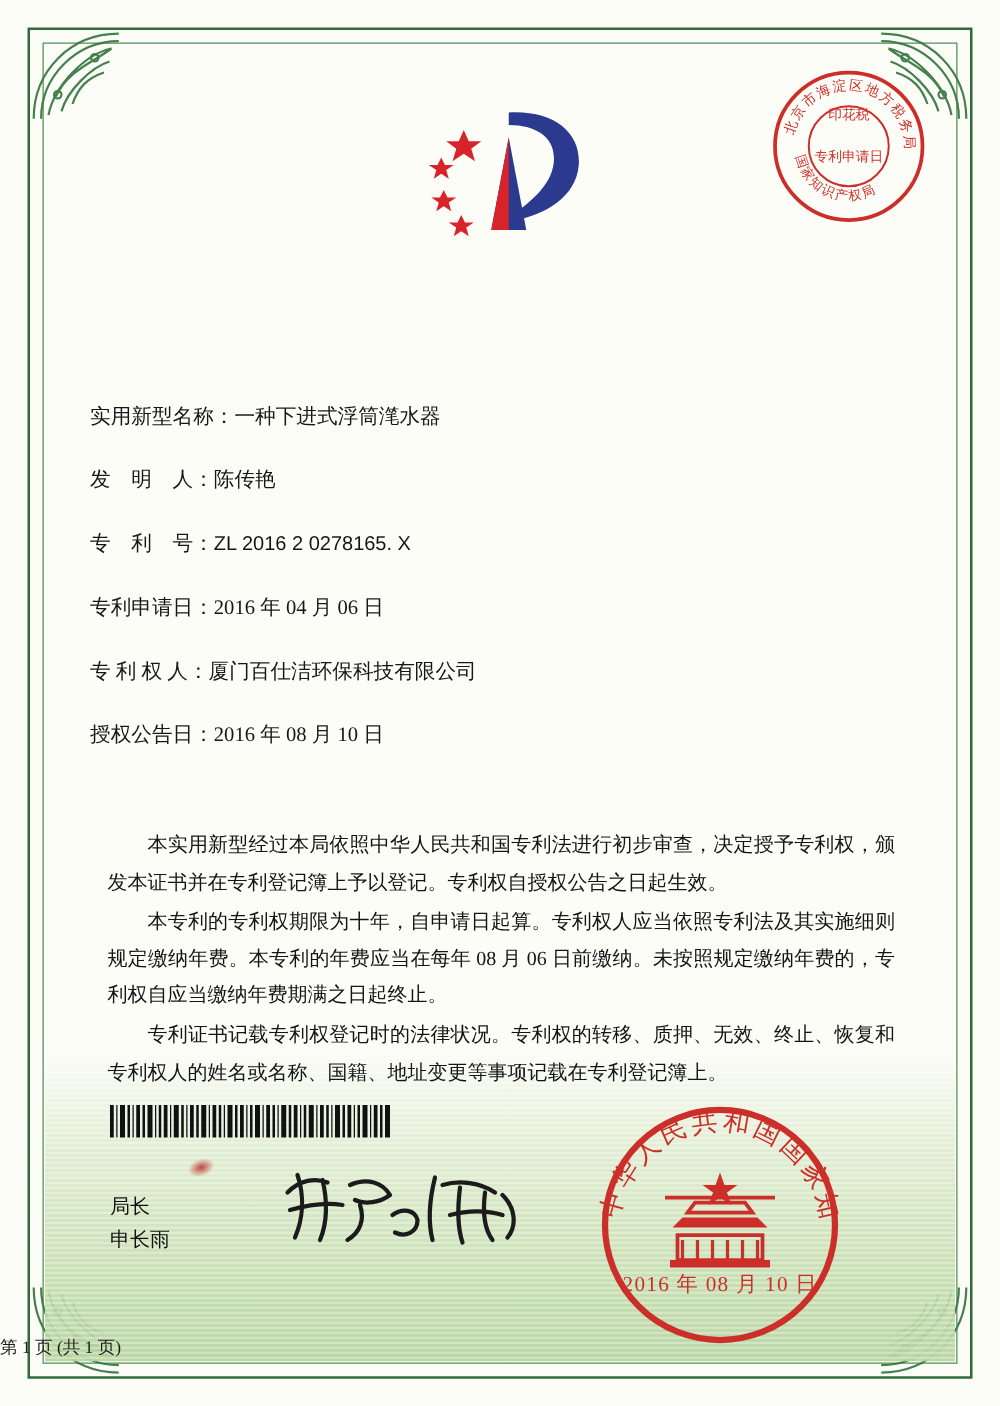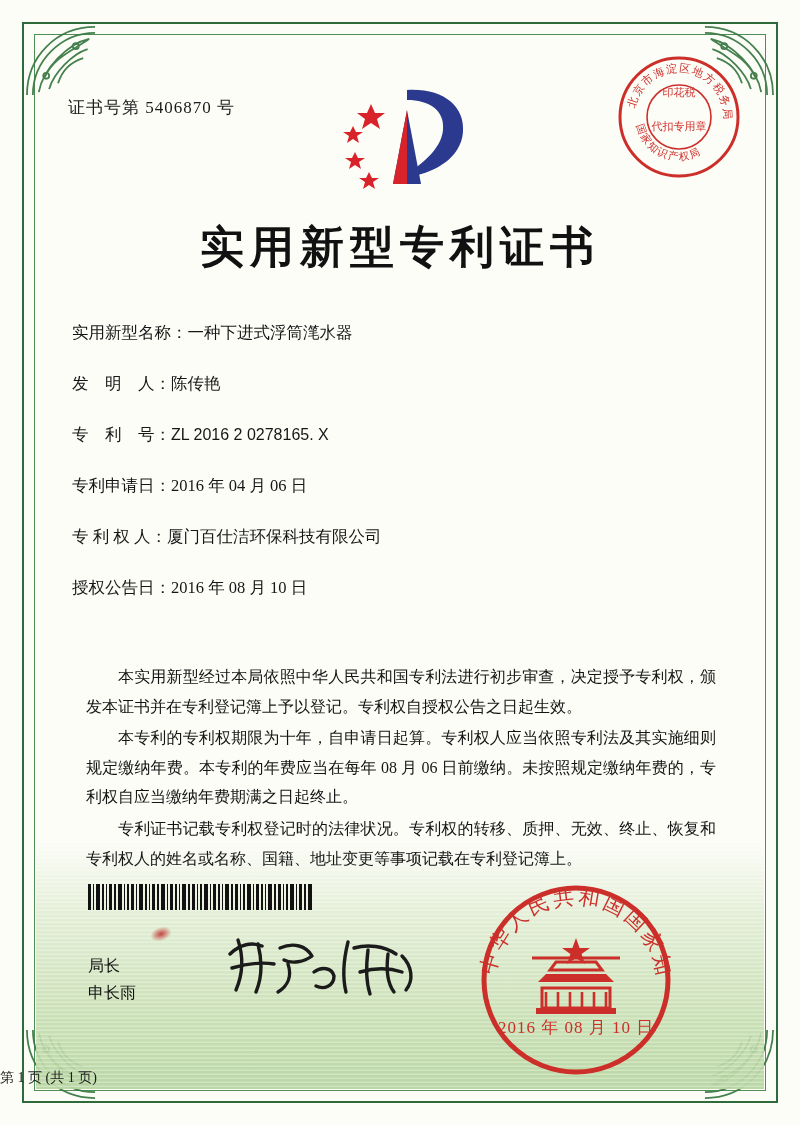--- a/index.html
+++ b/index.html
@@ -263,21 +263,20 @@
       <path d="M20,92 C26,60 60,26 88,20 C70,34 40,44 28,72"></path>
       <path d="M34,88 C40,66 66,40 86,34"></path>
       <circle cx="30" cy="70" r="4"></circle>
       <circle cx="70" cy="30" r="4"></circle>
       <path d="M46,80 C52,62 62,52 80,46"></path>
     </g>
   </svg>
 
   <div class="bottom-band"></div>
 
-  <div class="cert-no">证书号第 5406870 号</div>
 
   <svg class="emblem" viewBox="0 0 150 118">
     <path d="M72,10 C108,8 130,26 128,52 C126,78 100,92 78,96 L70,96 C86,84 106,70 108,50 C110,30 94,20 72,20 Z" fill="#2b3a8f"></path>
     <path d="M72,30 L86,104 L58,104 Z" fill="#2b3a8f"></path>
     <path d="M72,30 L72,104 L58,104 Z" fill="#d8232a"></path>
     <g fill="#d8232a">
       <polygon points="36,24 40,33 50,33 42,39 45,49 36,43 27,49 30,39 22,33 32,33"></polygon>
       <polygon points="18,46 21,52 28,52 22,56 24,63 18,59 12,63 14,56 8,52 15,52"></polygon>
       <polygon points="20,72 23,78 30,78 24,82 26,89 20,85 14,89 16,82 10,78 17,78"></polygon>
       <polygon points="34,92 37,98 44,98 38,102 40,109 34,105 28,109 30,102 24,98 31,98"></polygon>
@@ -291,24 +290,23 @@
       <path id="arcTop" d="M18,63 A45,45 0 0 1 108,63" fill="none"></path>
       <path id="arcBot" d="M20,63 A43,43 0 0 0 106,63" fill="none"></path>
       <text font-size="11" fill="#cc2f2a" font-family="'Liberation Serif',serif" letter-spacing="1.4">
         <textPath href="#arcTop" startOffset="6%">北京市海淀区地方税务局</textPath>
       </text>
       <text font-size="10.5" fill="#cc2f2a" font-family="'Liberation Serif',serif" letter-spacing="1.4">
         <textPath href="#arcBot" startOffset="6%">国家知识产权局</textPath>
       </text>
     </svg>
     <div class="txt" style="top:32px;">印花税</div>
-    <div class="txt" style="top:66px;">代扣专用章</div>
+    <div class="txt" style="top:66px;">专利申请日</div>
   </div>
 
-  <div class="title">实用新型专利证书</div>
 
   <div class="fields">
     <div class="field">
       <span class="lbl">实用新型名称：</span><span class="val">一种下进式浮筒滗水器</span>
     </div>
     <div class="field">
       <span class="lbl">发　明　人：</span><span class="val">陈传艳</span>
     </div>
     <div class="field">
       <span class="lbl">专　利　号：</span><span class="val mono">ZL 2016 2 0278165. X</span>

